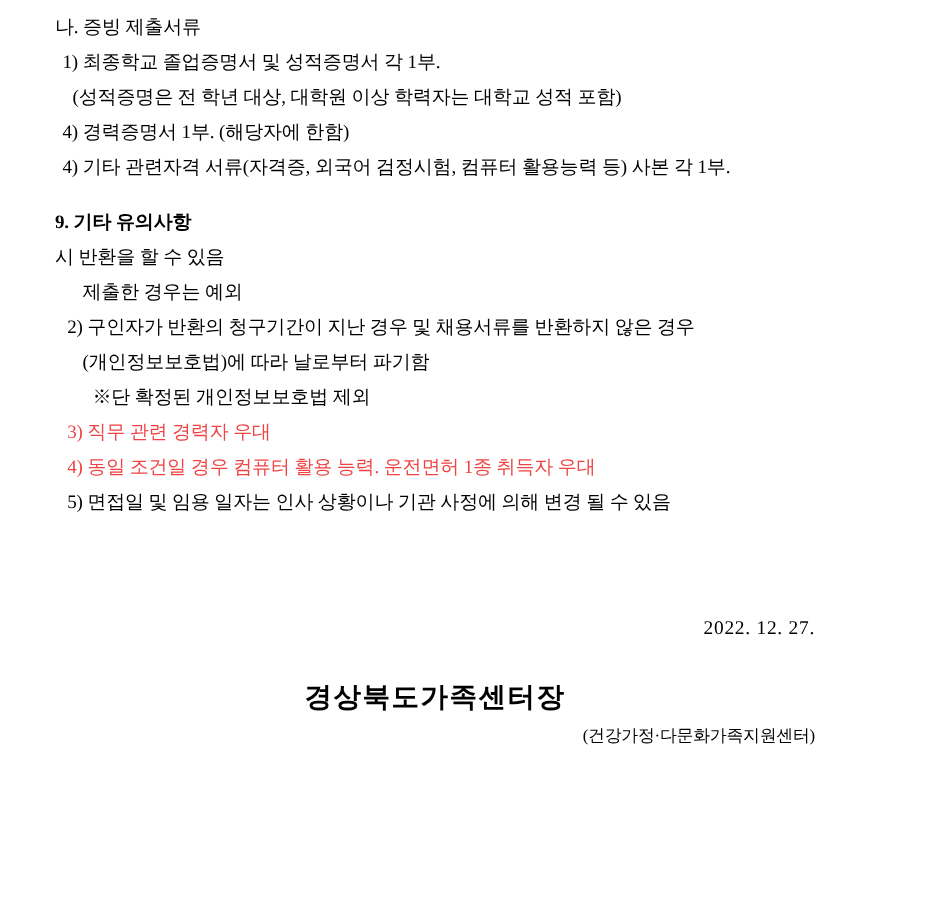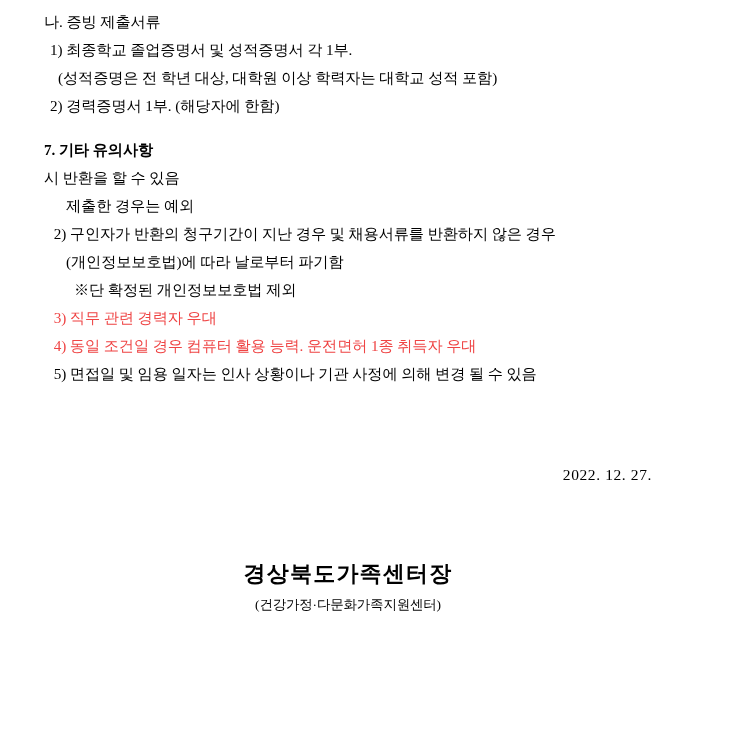--- a/index.html
+++ b/index.html
@@ -37,50 +37,52 @@
   .red { color: #ef4444; }
   .section-gap { height: 16px; }
   .date-block {
     text-align: right;
     font-size: 15.5px;
     margin-top: 78px;
     letter-spacing: 0.6px;
   }
   .signature-block {
     text-align: center;
-    margin-top: 74px;
+    margin-top: 30px;
   }
   .signature-main {
     font-size: 22px;
     font-weight: bold;
     letter-spacing: 1.2px;
     line-height: 32px;
   }
   .signature-sub {
     font-size: 13.5px;
     margin-top: 6px;
     letter-spacing: -0.2px;
+    text-align: right;
   }
 </style>
 </head>
 <body>
 
 <div class="page">
 
   <div>
     <div class="line indent-0">나. 증빙 제출서류</div>
     <div class="line indent-1">1) 최종학교 졸업증명서 및 성적증명서 각 1부.</div>
     <div class="line indent-2">(성적증명은 전 학년 대상, 대학원 이상 학력자는 대학교 성적 포함)</div>
-    <div class="line indent-1">2) 경력증명서 1부. (해당자에 한함)</div>
+    <div class="line indent-1">4) 경력증명서 1부. (해당자에 한함)</div>
+    <div class="line indent-1">4) 기타 관련자격 서류(자격증, 외국어 검정시험, 컴퓨터 활용능력 등) 사본 각 1부.</div>
   </div>
 
   <div class="section-gap"></div>
 
   <div>
-    <div class="line indent-0 bold">7. 기타 유의사항</div>
+    <div class="line indent-0 bold">9. 기타 유의사항</div>
     <div class="line indent-0">시 반환을 할 수 있음</div>
     <div class="line indent-3">제출한 경우는 예외</div>
     <div class="line indent-1"> 2) 구인자가 반환의 청구기간이 지난 경우 및 채용서류를 반환하지 않은 경우</div>
     <div class="line indent-3">(개인정보보호법)에 따라 날로부터 파기함</div>
     <div class="line indent-4">※단 확정된 개인정보보호법 제외</div>
     <div class="line indent-1 red"> 3) 직무 관련 경력자 우대</div>
     <div class="line indent-1 red"> 4) 동일 조건일 경우 컴퓨터 활용 능력. 운전면허 1종 취득자 우대</div>
     <div class="line indent-1"> 5) 면접일 및 임용 일자는 인사 상황이나 기관 사정에 의해 변경 될 수 있음</div>
   </div>
 

